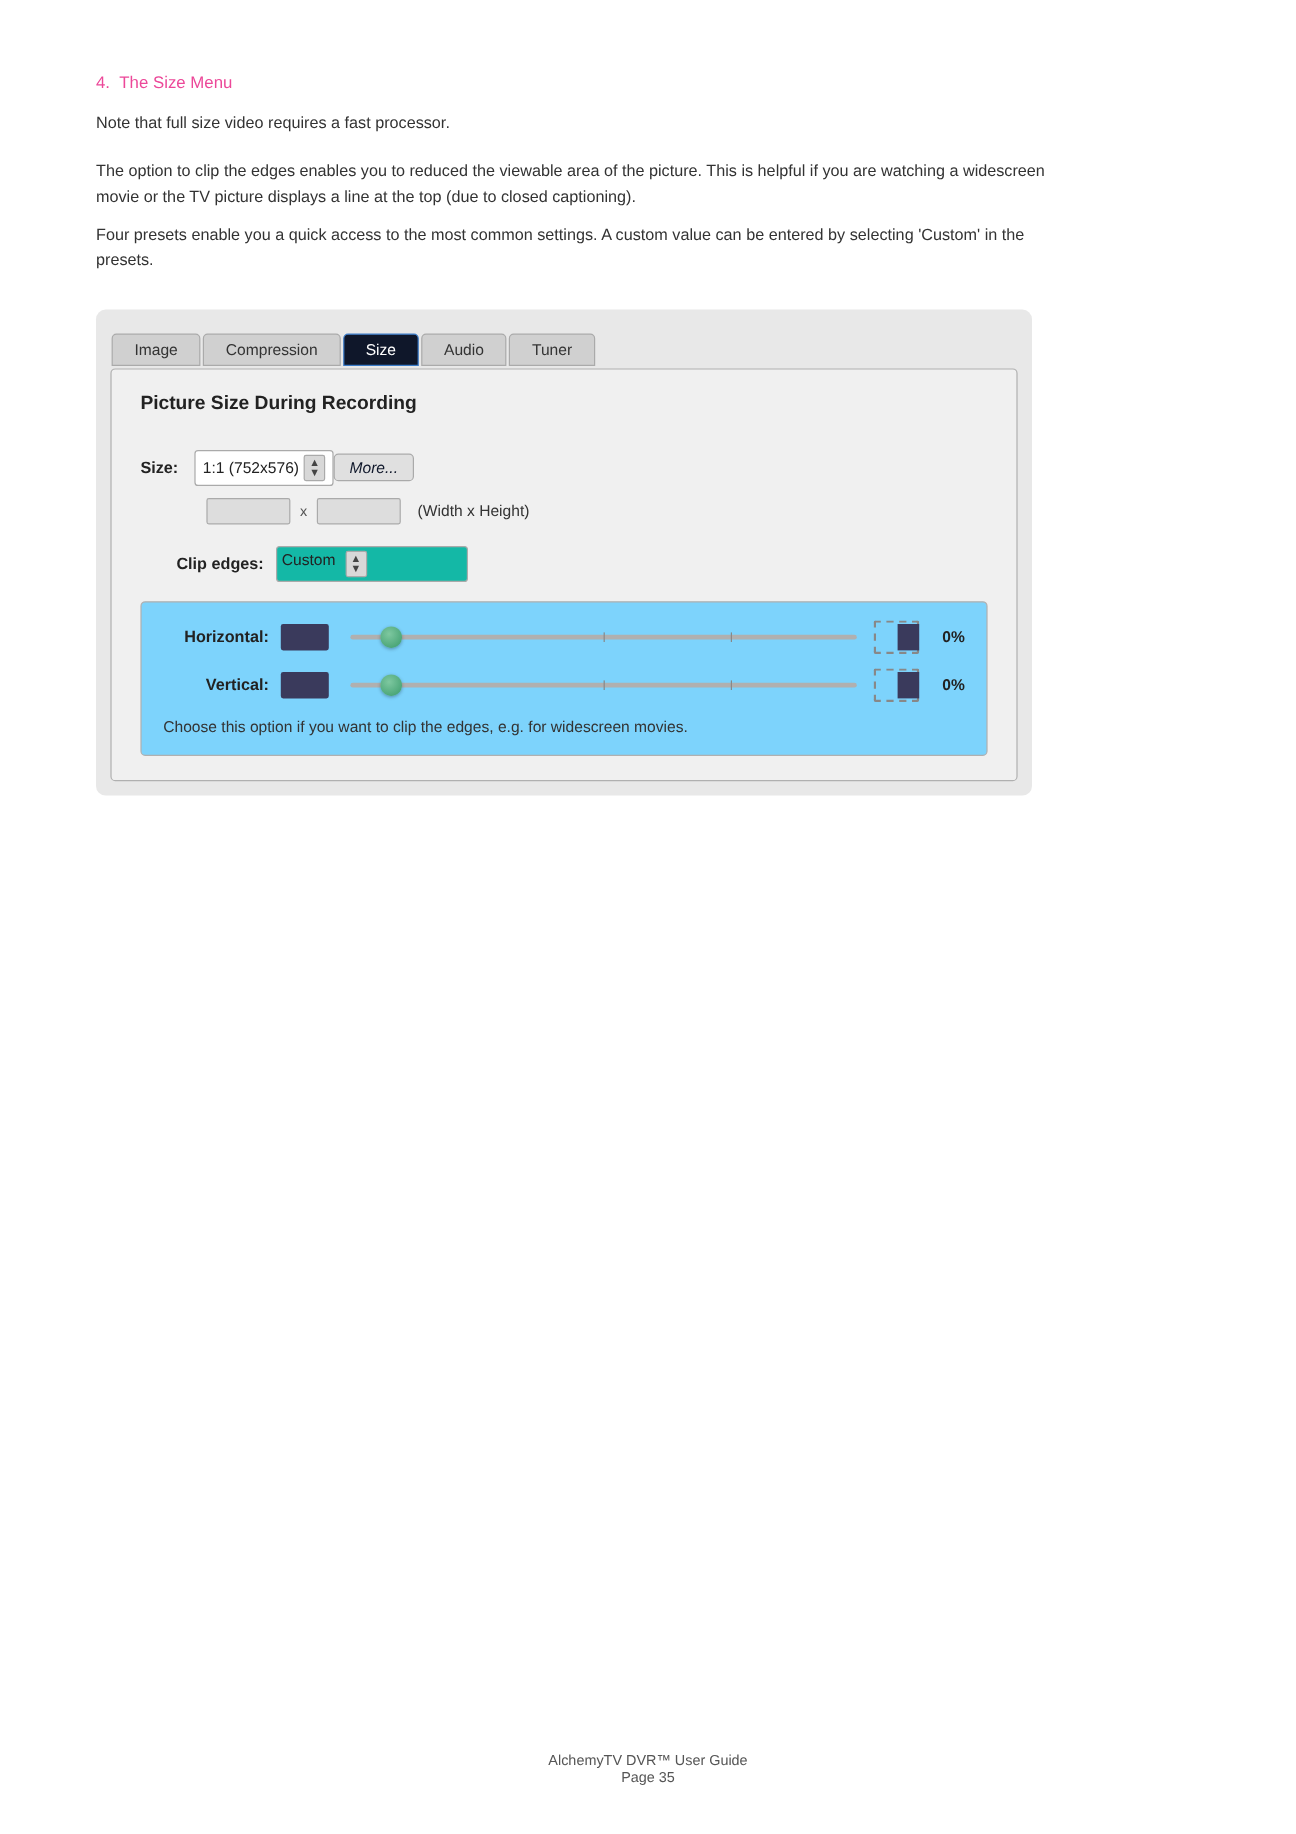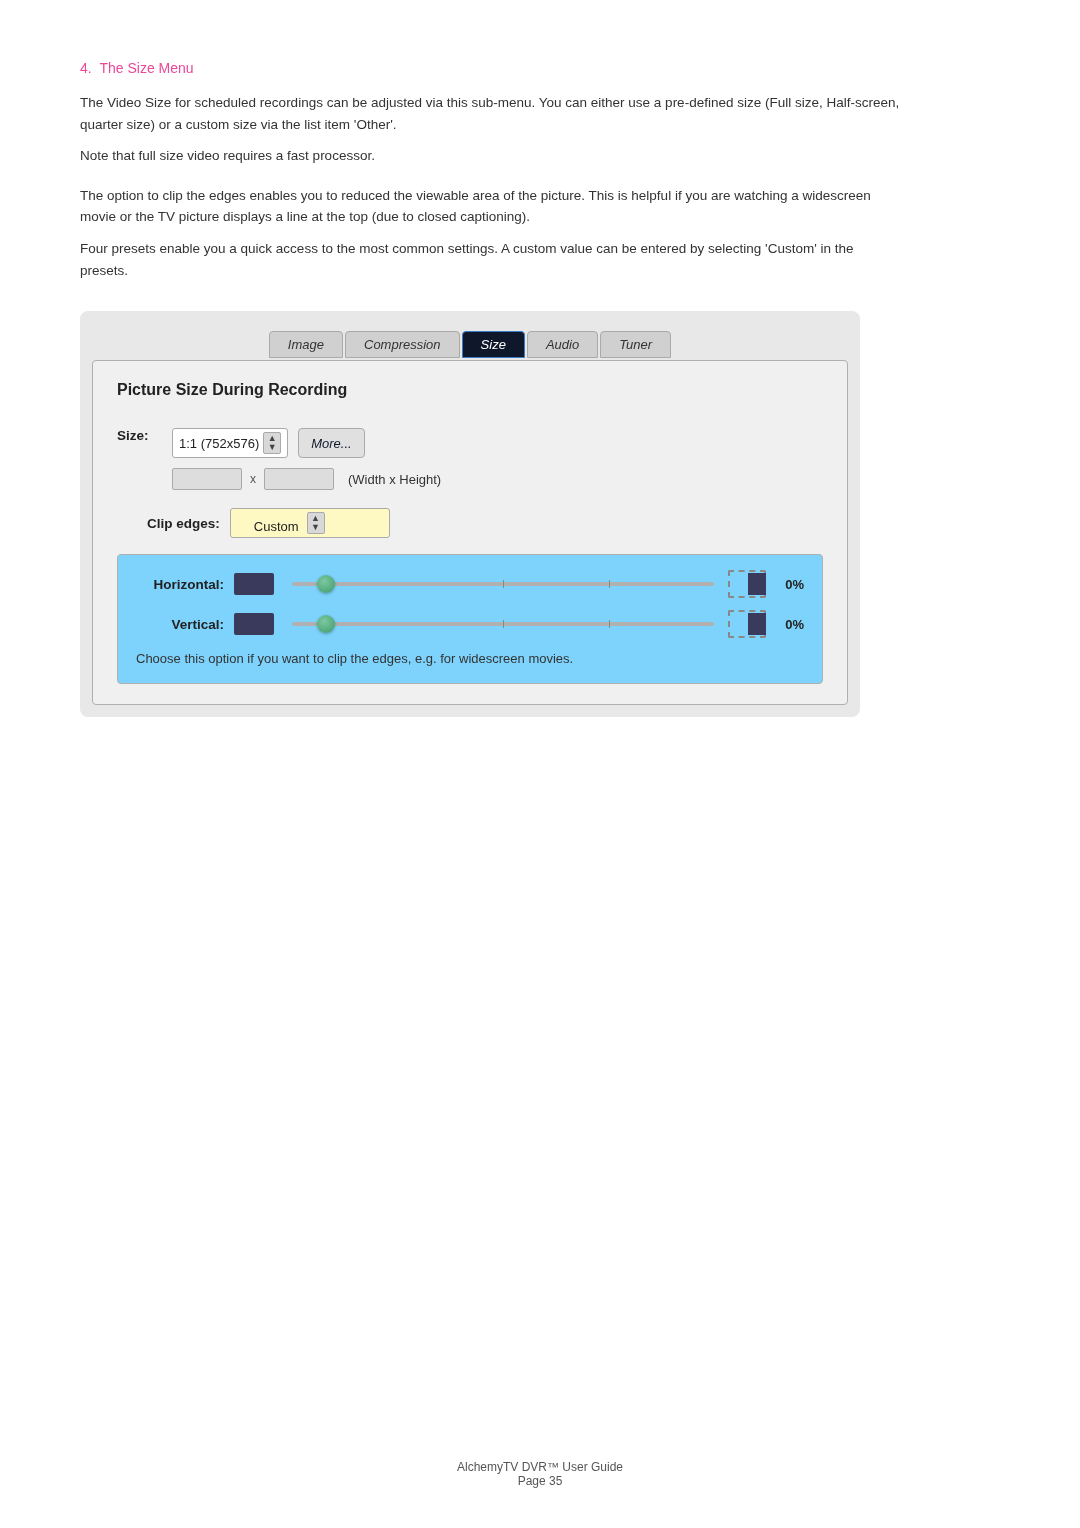--- a/index.html
+++ b/index.html
@@ -44,26 +44,24 @@
       margin: 30px 0 40px 0;
       background: #e8e8e8;
       border-radius: 8px;
       padding: 12px;
       max-width: 780px;
     }
 
     
     .tab-bar {
       display: flex;
-      justify-content: center;
       align-items: center;
       gap: 0;
       margin-bottom: 0;
       padding: 8px 0 0 0;
-      font-style: italic;
     }
 
     .tab {
       padding: 5px 18px;
       font-size: 13px;
       color: #333;
       background: #d0d0d0;
       border: 1px solid #aaa;
       cursor: pointer;
       border-radius: 4px 4px 0 0;
@@ -89,21 +87,21 @@
     .panel-title {
       font-size: 16px;
       font-weight: bold;
       color: #222;
       margin-bottom: 29px;
     }
 
     
     .size-row {
       display: flex;
-      gap: 10px;
+      align-items: center;
       margin-bottom: 10px;
     }
 
     .size-label {
       font-size: 13.5px;
       font-weight: bold;
       color: #222;
       min-width: 45px;
     }
 
@@ -187,25 +185,25 @@
     }
 
     .clip-label {
       font-size: 13.5px;
       font-weight: bold;
       color: #222;
     }
 
     .clip-dropdown {
       display: flex;
-      align-items: flex-end;
-      background: #fef9c3;
+      align-items: flex-start;
+      background: #14b8a6;
       border: 1px solid #aaa;
       border-radius: 3px;
-      padding: 3px 10px 3px 23px;
+      padding: 3px 10px 3px 4px;
       font-size: 13px;
       gap: 8px;
       min-width: 160px;
     }
 
     
     .sub-panel {
       background: #7dd3fc;
       border: 1px solid #b0b0b0;
       border-radius: 4px;
@@ -331,21 +329,20 @@
 </head>
 <body>
 
 <div class="page-content">
 
   <div class="section-number">
     <span>4.</span>&nbsp;&nbsp;<span>The Size Menu</span>
   </div>
 
   <div class="paragraph-group">
-    <p class="body-text">The Video Size for scheduled recordings can be adjusted via this sub-menu. You can either use a pre-defined size (Full size, Half-screen, quarter size) or a custom size via the list item 'Other'.</p>
     <p class="body-text">Note that full size video requires a fast processor.</p>
   </div>
   <div class="paragraph-group">
     <p class="body-text">The option to clip the edges enables you to reduced the viewable area of the picture. This is helpful if you are watching a widescreen movie or the TV picture displays a line at the top (due to closed captioning).</p>
     <p class="body-text">Four presets enable you a quick access to the most common settings. A custom value can be entered by selecting 'Custom' in the presets.</p>
   </div>
 
   <div class="dialog-wrapper">
 
     <div class="tab-bar">

